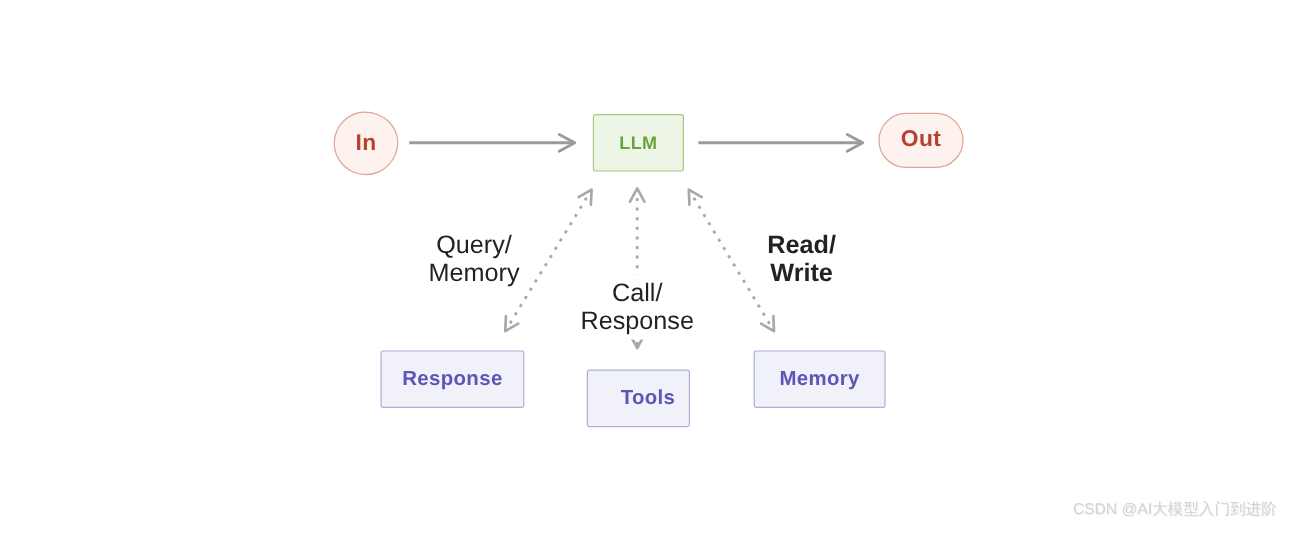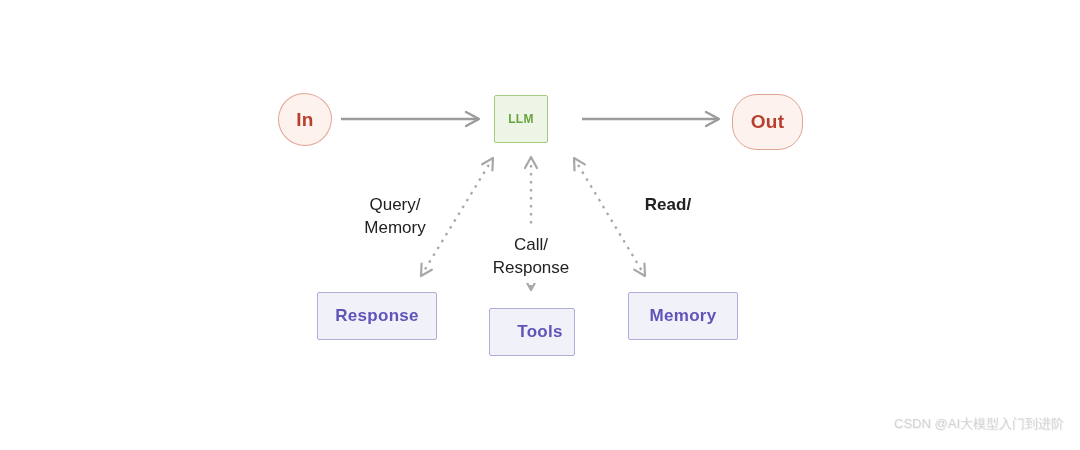--- a/index.html
+++ b/index.html
@@ -35,47 +35,47 @@
     color: #b8402f;
     font-size: 19px;
   }
   .node-in {
     left: 278px; top: 93px;
     width: 54px; height: 53px;
     border-radius: 48% 52% 50% 50% / 50% 48% 52% 50%;
   }
   .node-out {
     left: 732px; top: 94px;
-    width: 71px; height: 56px;
+    width: 71px; height: 46px;
     border-radius: 25px;
   }
   .node-llm {
     left: 494px; top: 95px;
-    width: 54px; height: 48px;
+    width: 76px; height: 48px;
     background: #edf6e6;
     border: 1.6px solid #a3cb81;
     border-radius: 2px;
     color: #69a33e;
-    font-size: 12px;
+    font-size: 15px;
   }
   .node-purple {
     background: #f1f1fa;
     border: 1.6px solid #aeaed8;
     border-radius: 2px;
     color: #5f54b8;
     font-size: 17px;
   }
   .node-retrieval { left: 317px; top: 292px; width: 120px; height: 48px; }
   .node-tools     { left: 489px; top: 308px; width: 86px;  height: 48px; padding-left: 16px; }
   .node-memory    { left: 628px; top: 292px; width: 110px; height: 48px; }
   .edge-label {
     position: absolute;
     text-align: center;
     color: #222222;
-    font-size: 17px;
+    font-size: 21px;
     font-weight: 500;
     line-height: 23px;
   }
   .edge-label-query { left: 335px; top: 193px; width: 120px; }
   .edge-label-call  { left: 471px; top: 197px; width: 120px; background: #ffffff; padding: 4px 0; margin-top: 32px; }
   .edge-label-read  { left: 613px; top: 193px; width: 110px; font-weight: bold; }
   .watermark {
     position: absolute;
     top: 415px;
     right: 16px;
@@ -131,20 +131,21 @@
     <div>Memory</div>
   </div>
 
   <div class="edge-label edge-label-call">
     <div>Call/</div>
     <div>Response</div>
   </div>
 
   <div class="edge-label edge-label-read">
     <div>Read/</div>
+    <div>Write</div>
   </div>
 
   <div class="node node-purple node-retrieval">
     <span>Response</span>
   </div>
 
   <div class="node node-purple node-tools">
     <span>Tools</span>
   </div>
 

